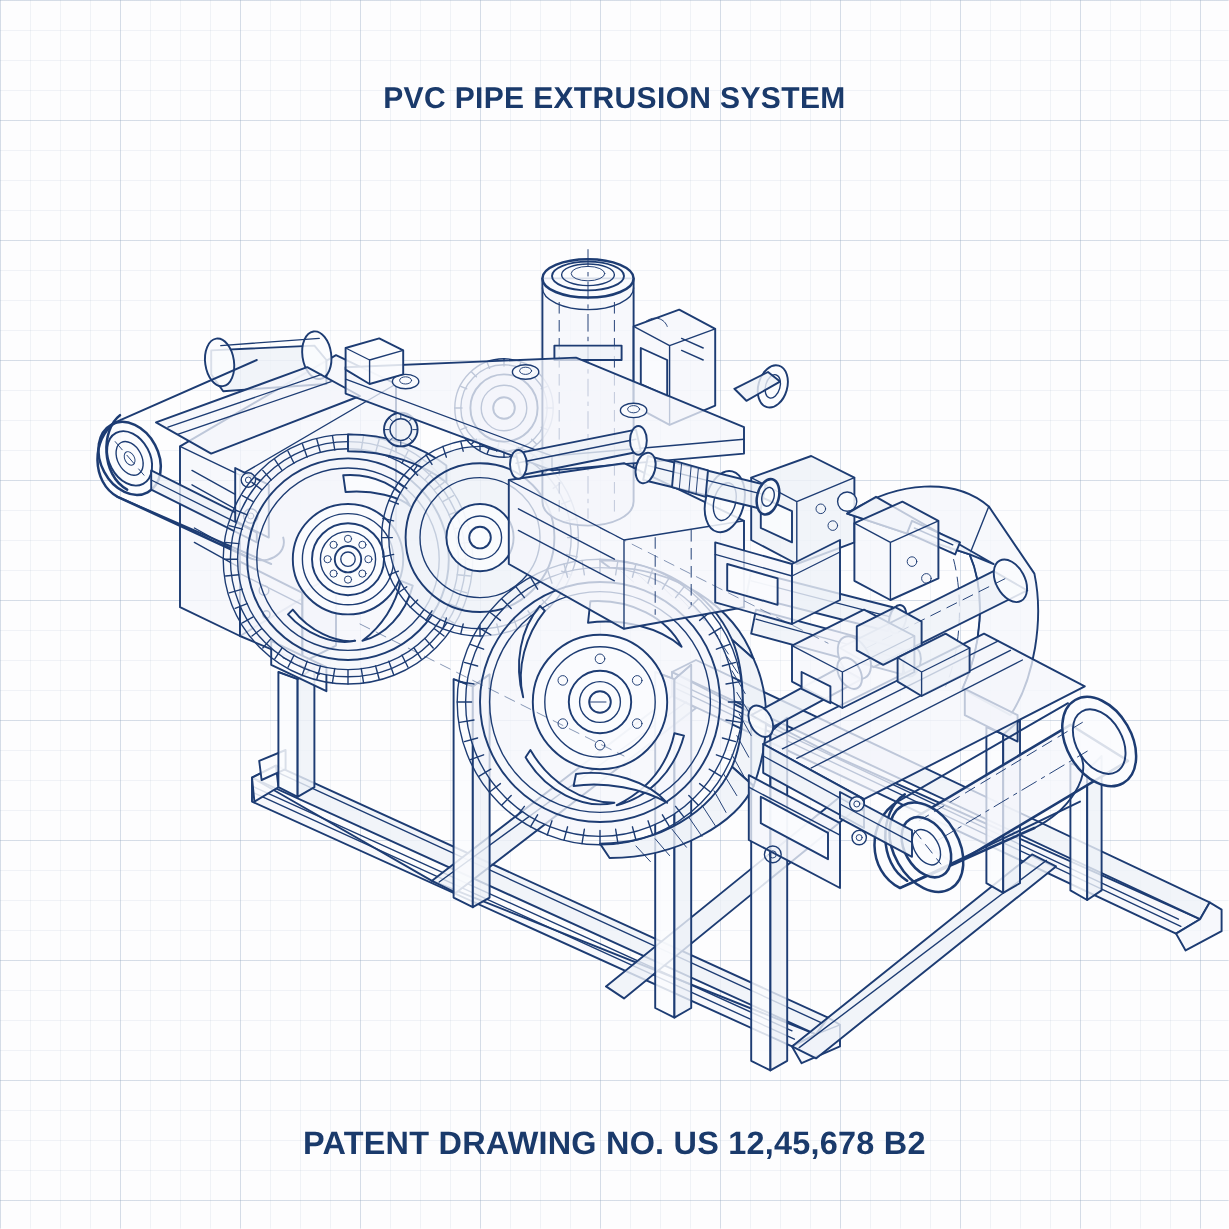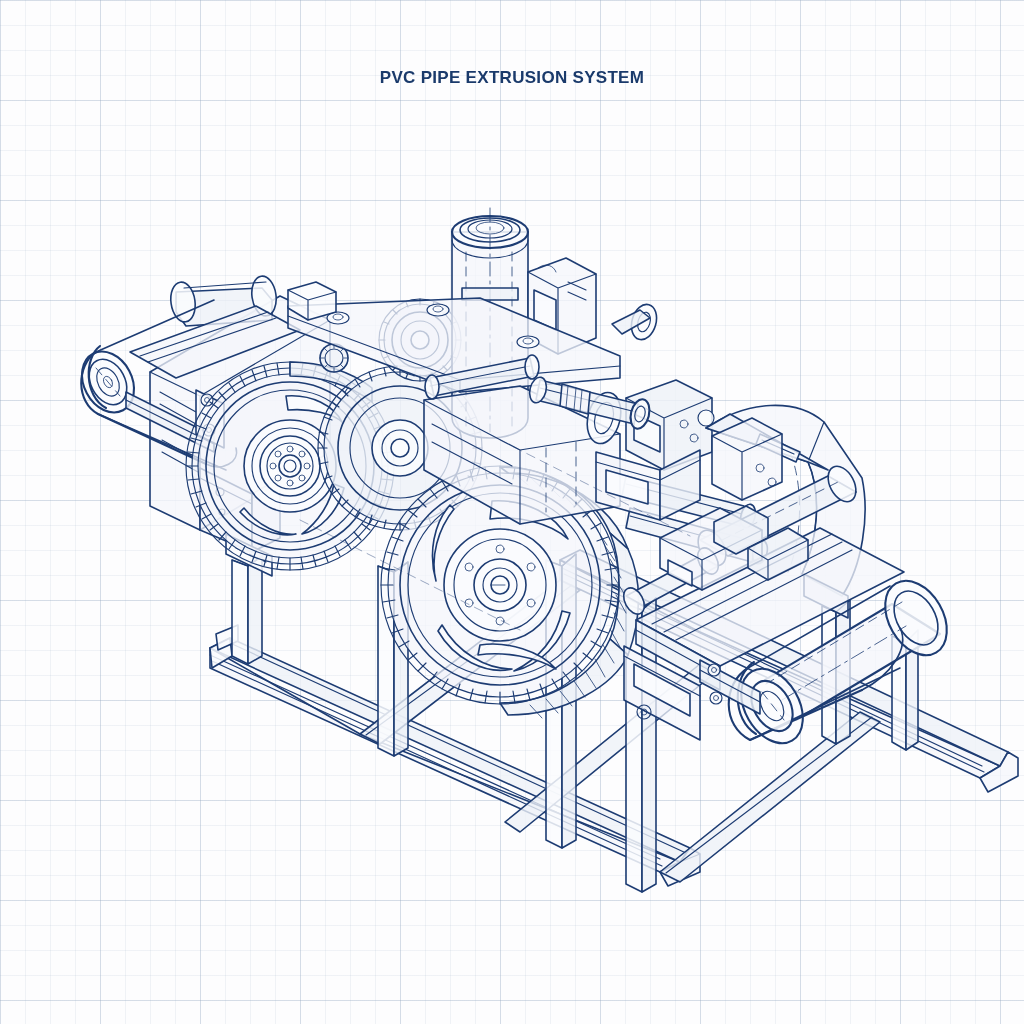--- a/index.html
+++ b/index.html
@@ -16,21 +16,21 @@
       linear-gradient(to right, rgba(150,170,195,.30) 1px, transparent 1px),
       linear-gradient(to bottom, rgba(150,170,195,.30) 1px, transparent 1px),
       linear-gradient(to right, rgba(150,170,195,.13) 1px, transparent 1px),
       linear-gradient(to bottom, rgba(150,170,195,.13) 1px, transparent 1px);
     background-size:100px 100px,100px 100px,25px 25px,25px 25px;
     background-position:0 0,0 0,0 0,0 0;
   }
   #title{
     position:absolute;left:0;right:0;top:68px;
     text-align:center;
-    font-size:17px;font-weight:bold;letter-spacing:.3px;
+    font-size:25px;font-weight:bold;letter-spacing:.3px;
     color:#1a3a6b;
     white-space:nowrap;
   }
   #caption{
     position:absolute;left:0;right:0;top:938px;
     text-align:center;
     font-size:27px;font-weight:bold;letter-spacing:.2px;
     color:#1a3a6b;
     white-space:nowrap;
   }
@@ -439,13 +439,14 @@
     </g>
 
     <g class="ink w07" stroke-opacity=".55">
       <path class="dash" d="M300 520 L520 630"></path>
       <path class="dash" d="M500 440 L690 536"></path>
     </g>
 
     </g>
   </svg>
 
+  <div id="caption">PATENT DRAWING NO. US 12,45,678 B2</div>
 </div>
 
 </body></html>

